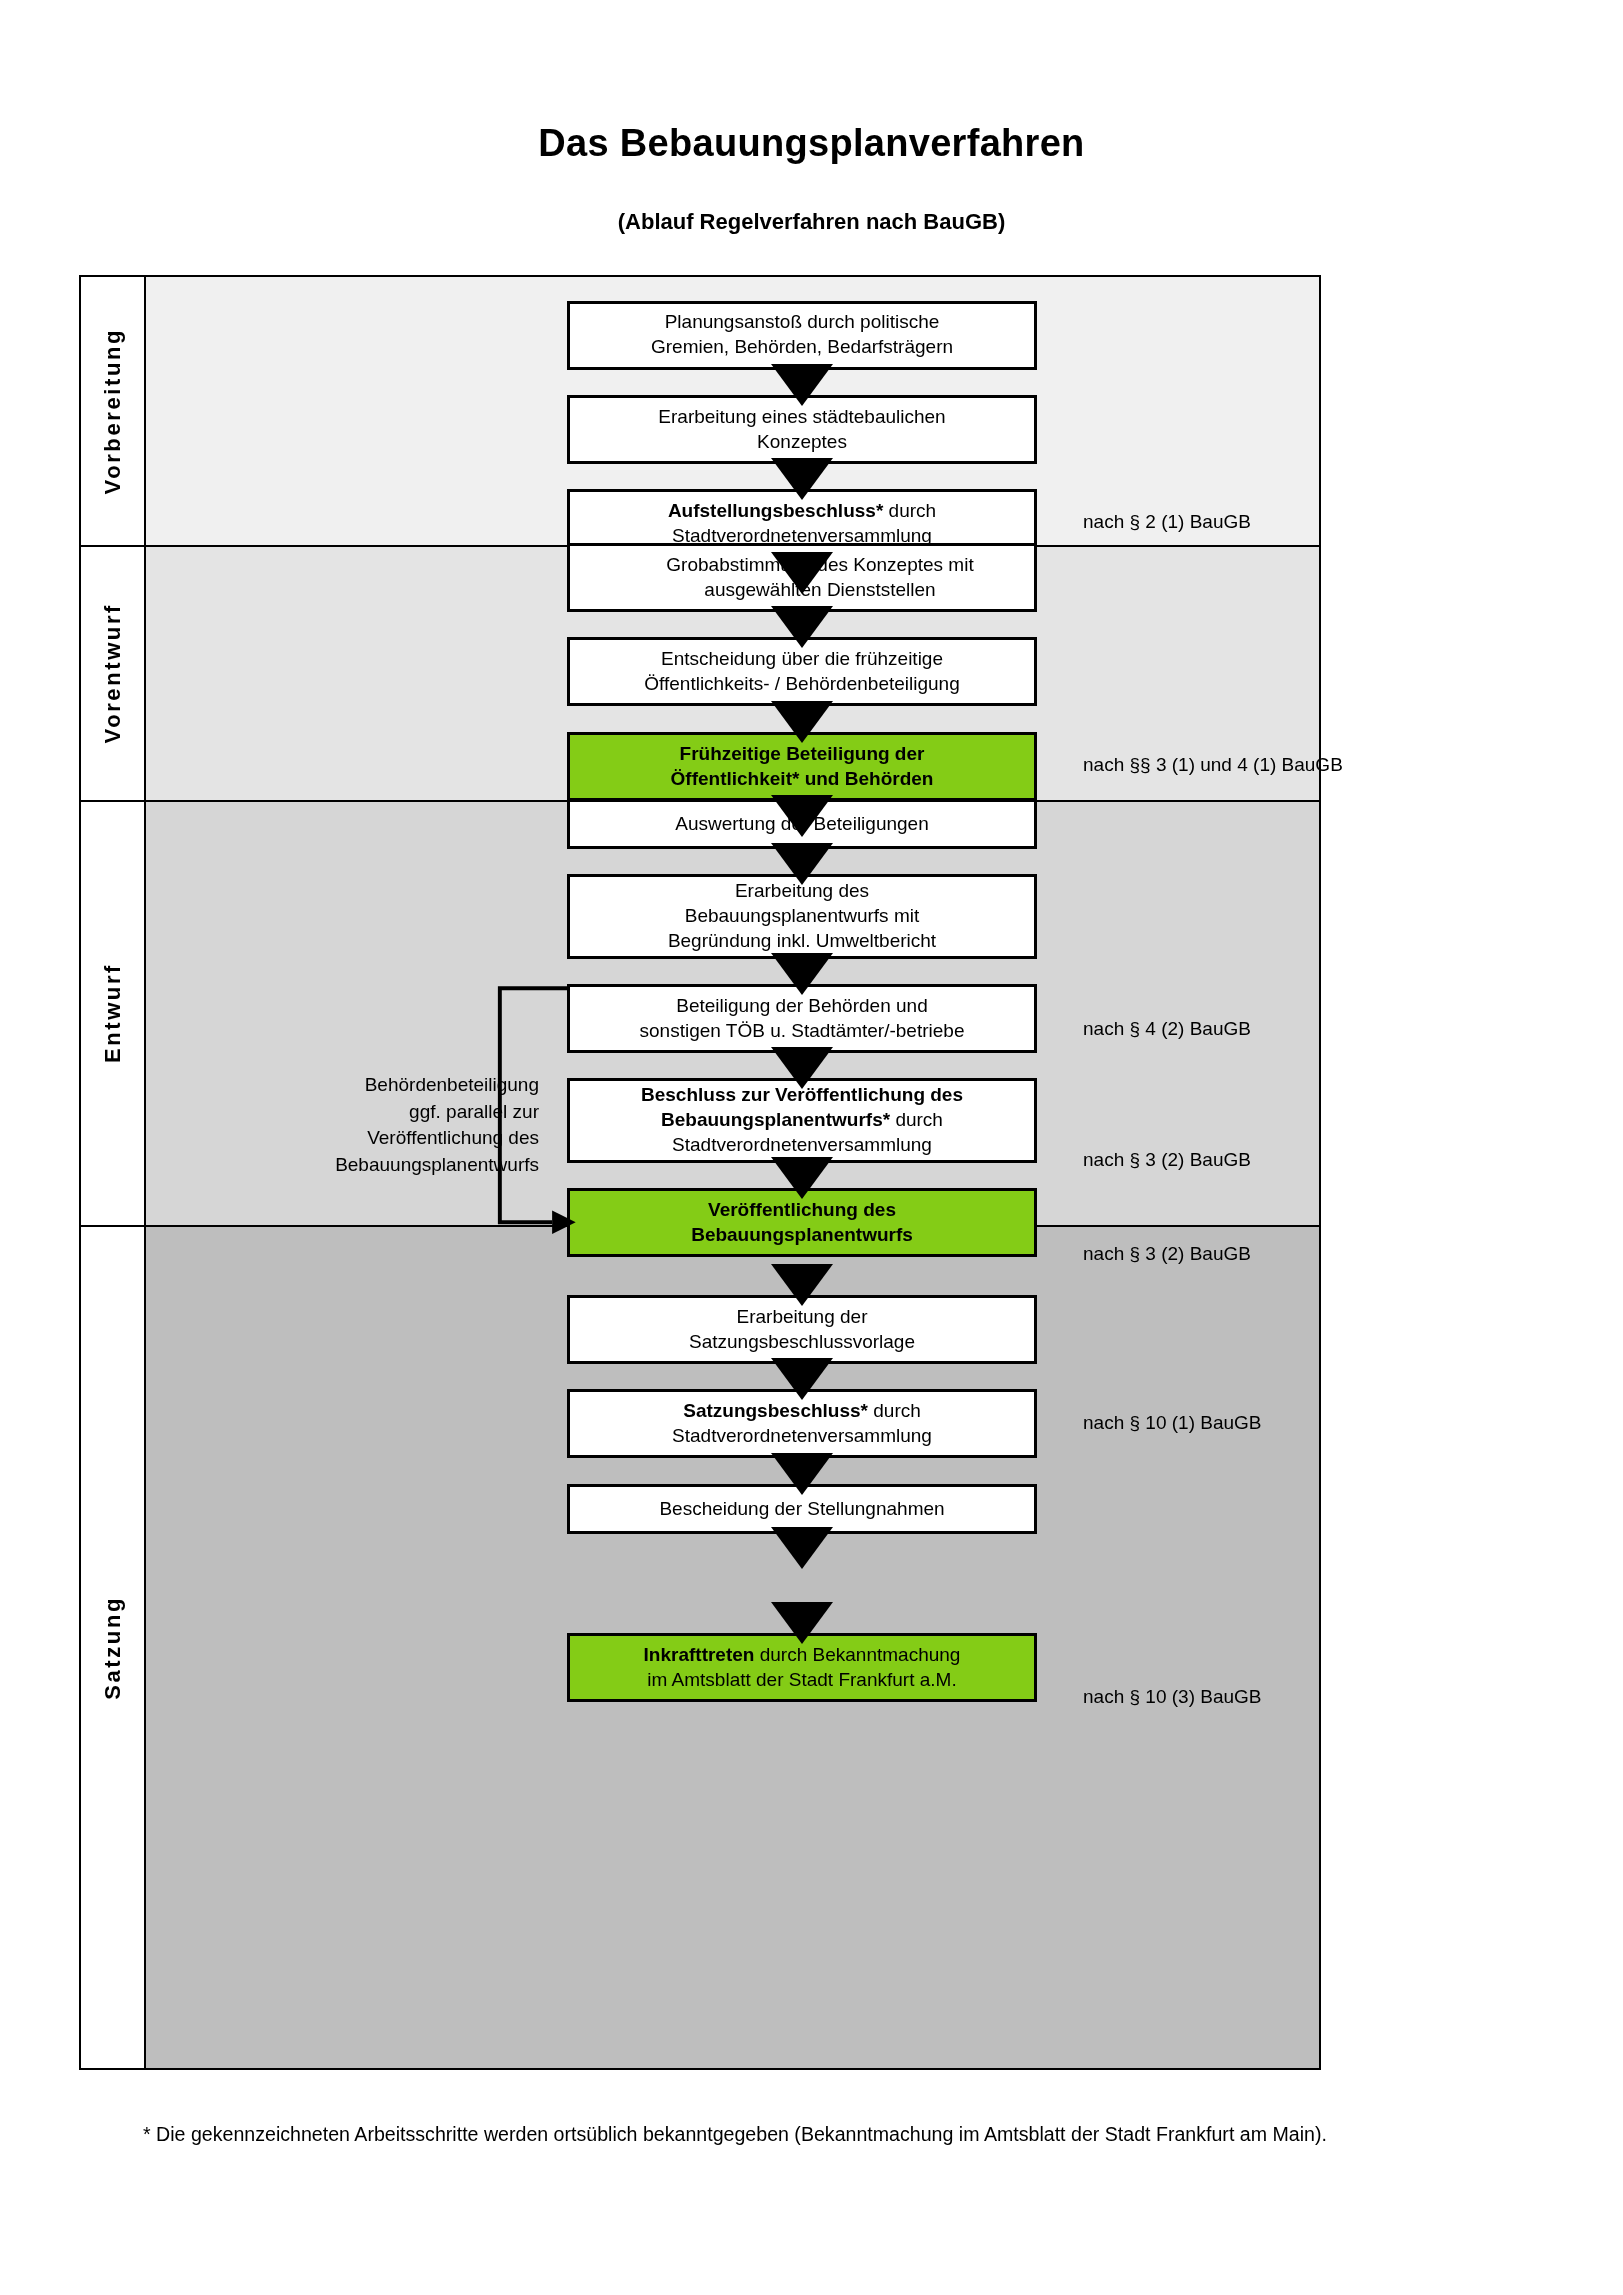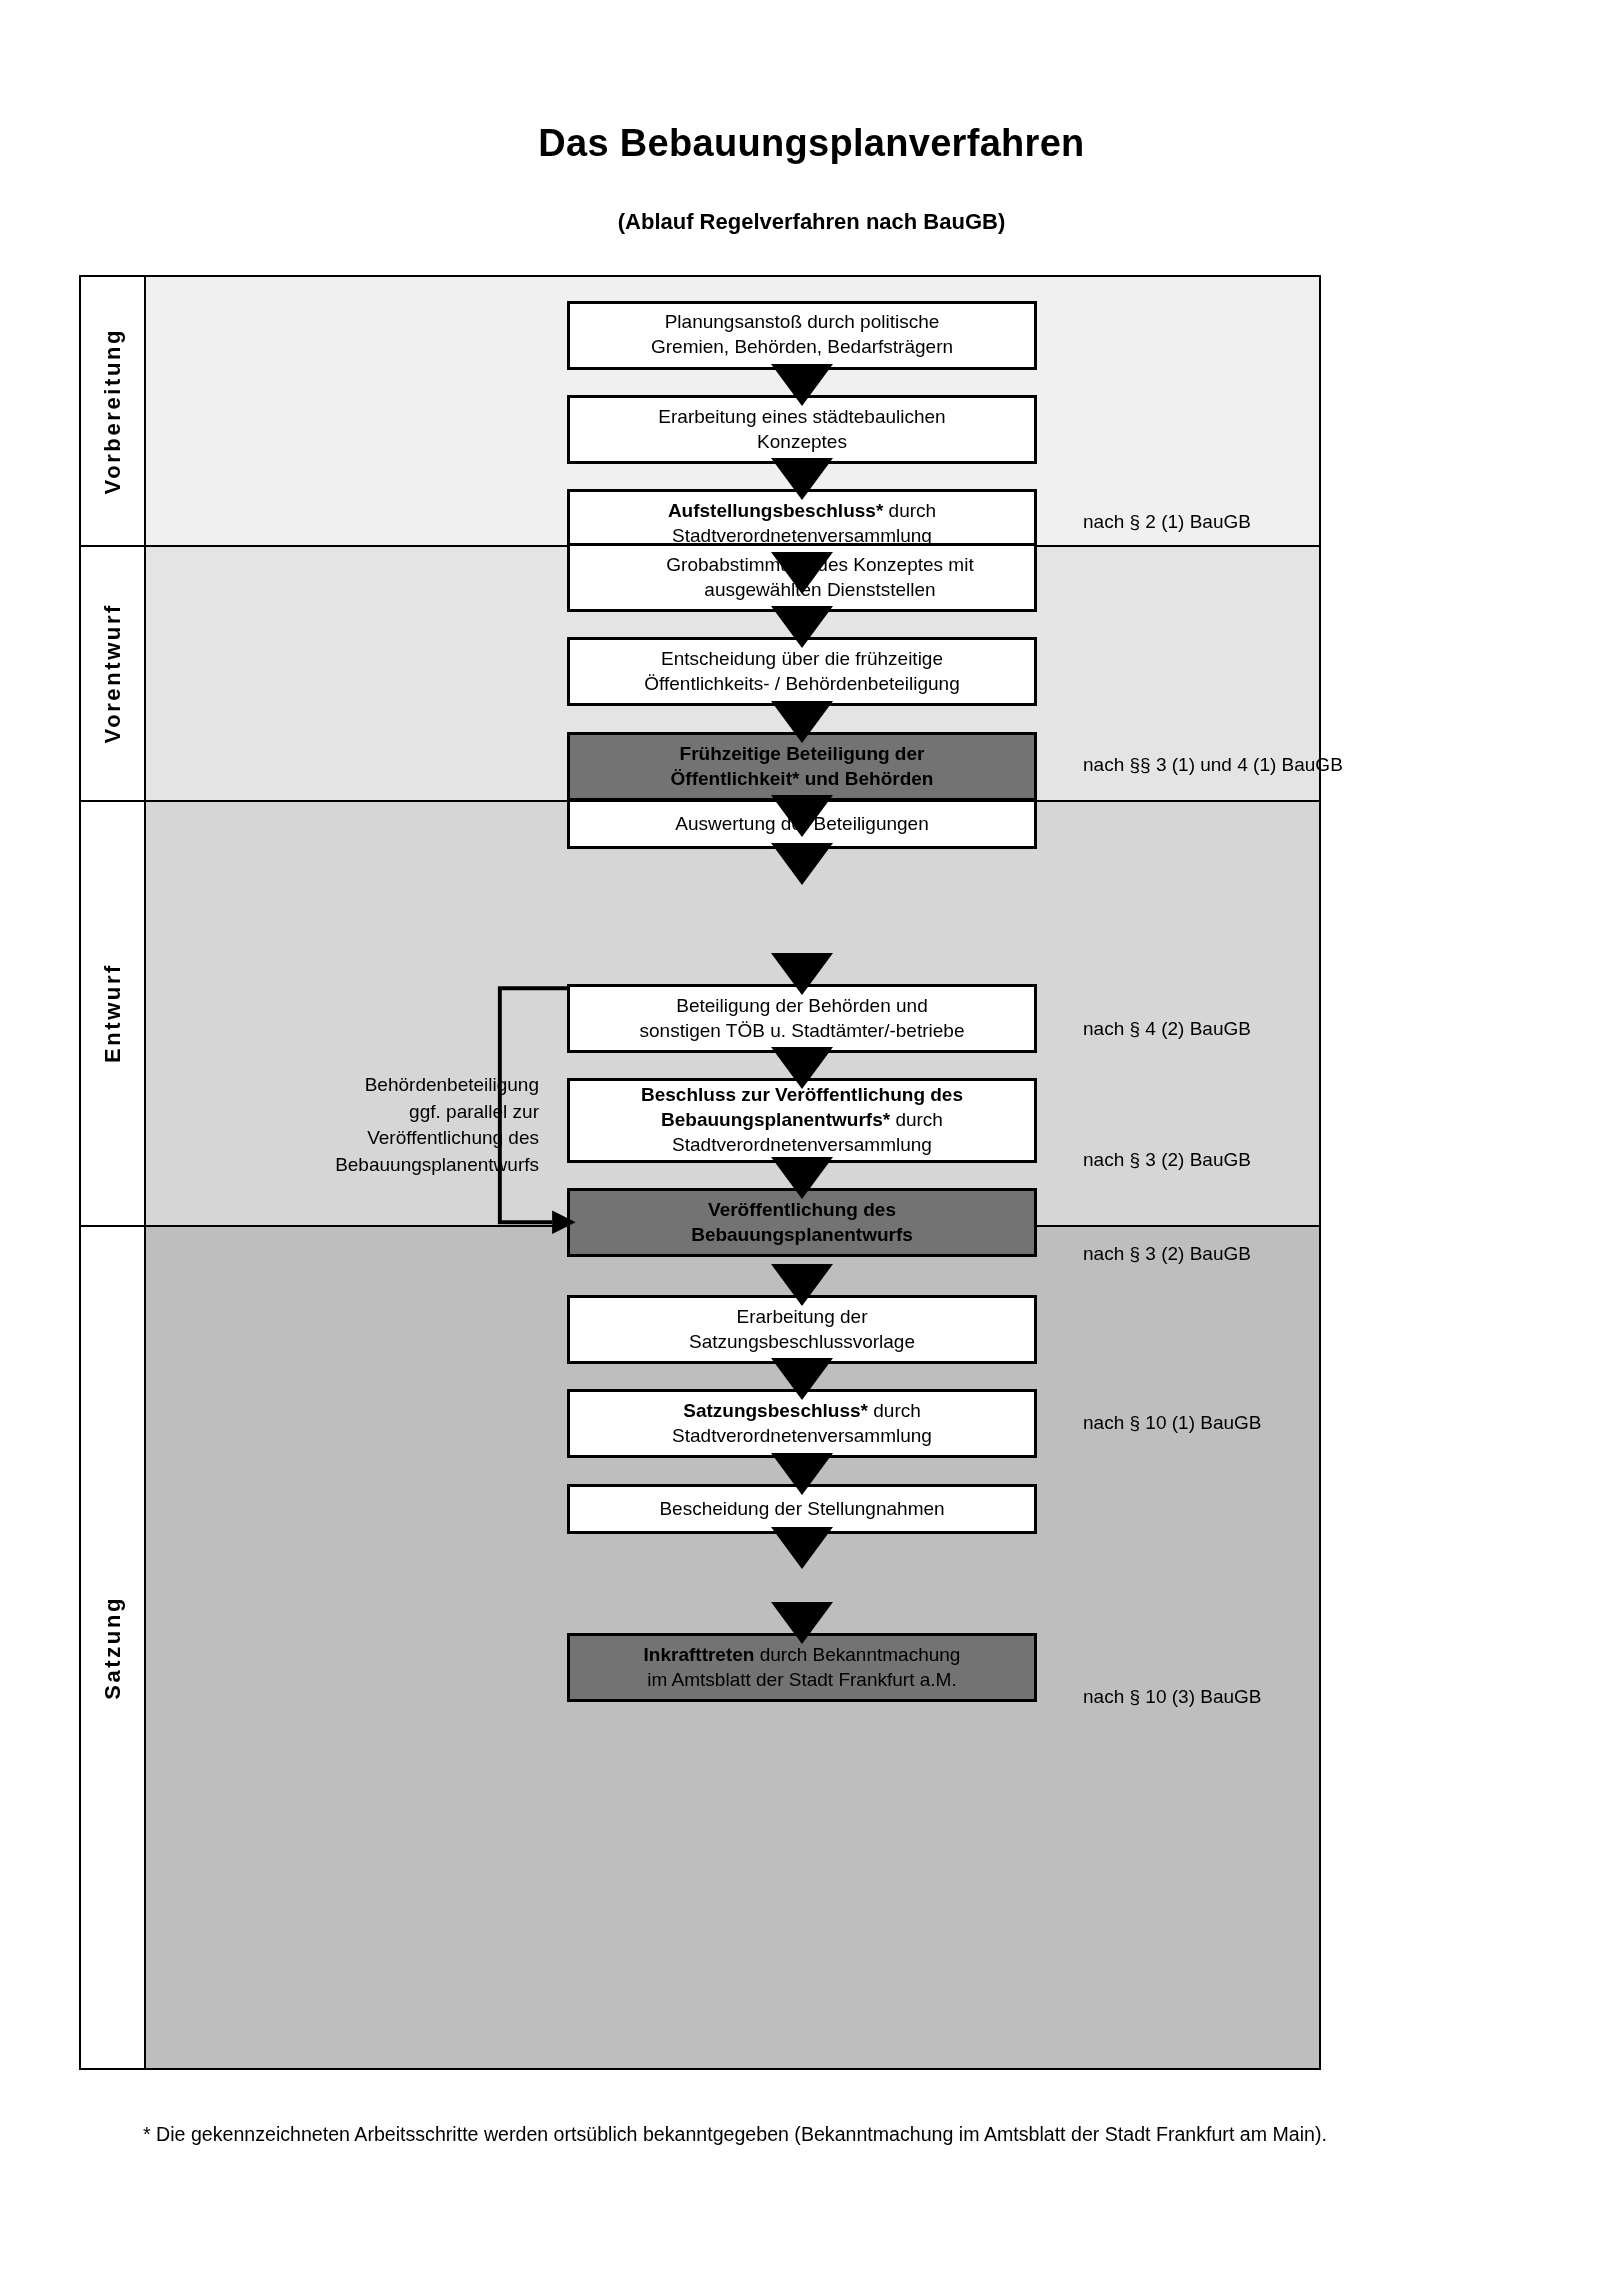--- a/index.html
+++ b/index.html
@@ -35,21 +35,21 @@
   }
   .lane .lanebody{position:absolute;left:65px;top:0;right:0;height:100%;}
   .lane.sep{border-bottom:2px solid #000;}
   
   .pbox{
     position:absolute;left:421px;width:470px;box-sizing:border-box;
     background:#ffffff;border:3.3px solid #000;
     display:flex;align-items:center;justify-content:center;
     text-align:center;font-size:19px;line-height:1.30;z-index:4;
   }
-  .pbox.blue{background:#737373;}
+  .pbox.blue{background:#84cc16;}
   .pbox .t{padding:0 6.5px;}
   .pbox b{font-weight:bold;}
   
   .arrow{
     position:absolute;left:421px;width:470px;height:0;z-index:6;
     pointer-events:none;
   }
   .arrow::after{
     content:"";position:absolute;left:50%;top:-6.5px;transform:translateX(-50%);
     width:0;height:0;border-left:31px solid transparent;
@@ -154,20 +154,27 @@
     </div>
     <div class="lanebody" style="background:#d6d6d6;">
 
       <div class="pbox" style="top:-2.6px;height:50px;">
         <div class="t">
           <span>Auswertung der Beteiligungen</span>
         </div>
       </div>
       <div class="arrow" style="top:47px;"></div>
 
+      <div class="pbox" style="top:72px;height:85px;">
+        <div class="t">
+          <span>Erarbeitung des</span><br>
+          <span>Bebauungsplanentwurfs mit</span><br>
+          <span>Begründung inkl. Umweltbericht</span>
+        </div>
+      </div>
       <div class="arrow" style="top:157px;"></div>
 
       <div class="pbox" style="top:182px;height:69px;">
         <div class="t">
           <span>Beteiligung der Behörden und</span><br>
           <span>sonstigen TÖB u. Stadtämter/-betriebe</span>
         </div>
       </div>
       <div class="arrow" style="top:251px;"></div>
 

